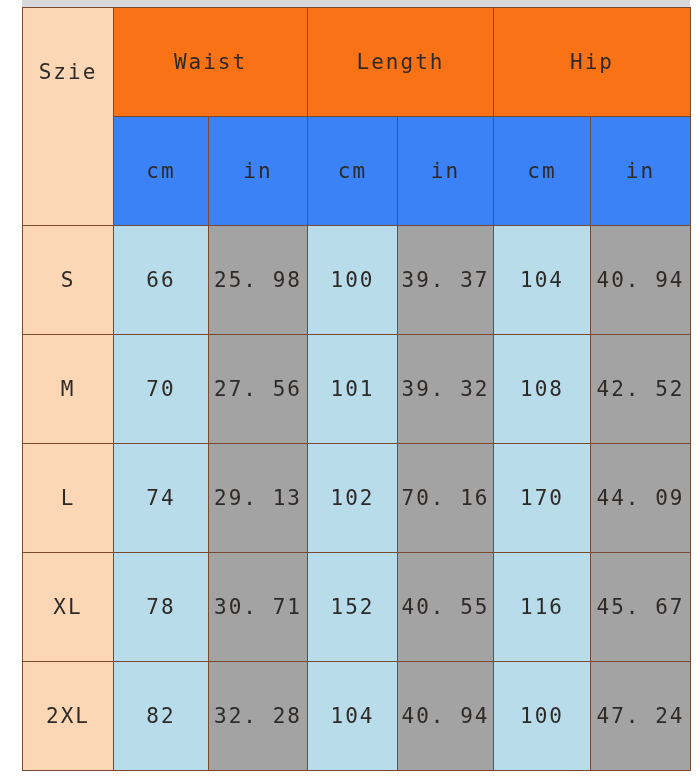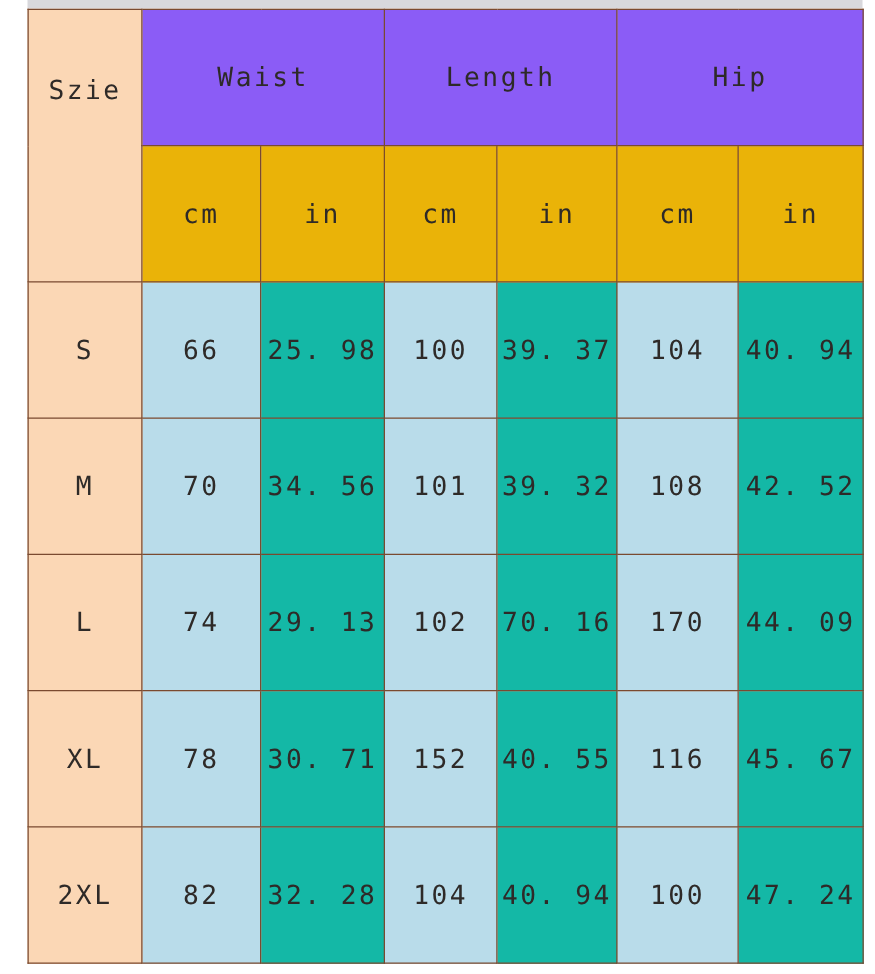--- a/index.html
+++ b/index.html
@@ -64,28 +64,28 @@
   col.c-size   { width: 91px; }
   col.c-wcm    { width: 95px; }
   col.c-win    { width: 99px; }
   col.c-lcm    { width: 90px; }
   col.c-lin    { width: 96px; }
   col.c-hcm    { width: 97px; }
   col.c-hin    { width: 100px; }
 
   
   .hdr {
-    background: #8b5cf6;
+    background: #f97316;
     color: #2a2320;
     font-size: 22px;
     letter-spacing: 3px;
   }
 
   .hdr-sub {
-    background: #eab308;
+    background: #3b82f6;
     color: #2a2320;
     font-size: 20px;
     letter-spacing: 2px;
   }
 
   .hdr-size {
     background: #fbd7b5;
     color: #2a2320;
     font-size: 21px;
     letter-spacing: 2px;
@@ -108,21 +108,21 @@
 
   .cell-cm {
     background: #b9dcea;
     color: #2b3a44;
     font-size: 21px;
     letter-spacing: 2px;
     margin-left: 48px;
   }
 
   .cell-in {
-    background: #14b8a6;
+    background: #a3a3a3;
     color: #3a2c12;
     font-size: 21px;
     letter-spacing: 2px;
     font-weight: 600;
   }
 
   
   tr.data-row td { border-top: 1px solid #8a5a3c; }
 </style>
 </head>
@@ -170,21 +170,21 @@
           <td class="cell-in">25. 98</td>
           <td class="cell-cm">100</td>
           <td class="cell-in">39. 37</td>
           <td class="cell-cm">104</td>
           <td class="cell-in">40. 94</td>
         </tr>
 
         <tr class="data-row">
           <td class="cell-size">M</td>
           <td class="cell-cm">70</td>
-          <td class="cell-in">34. 56</td>
+          <td class="cell-in">27. 56</td>
           <td class="cell-cm">101</td>
           <td class="cell-in">39. 32</td>
           <td class="cell-cm">108</td>
           <td class="cell-in">42. 52</td>
         </tr>
 
         <tr class="data-row">
           <td class="cell-size">L</td>
           <td class="cell-cm">74</td>
           <td class="cell-in">29. 13</td>

